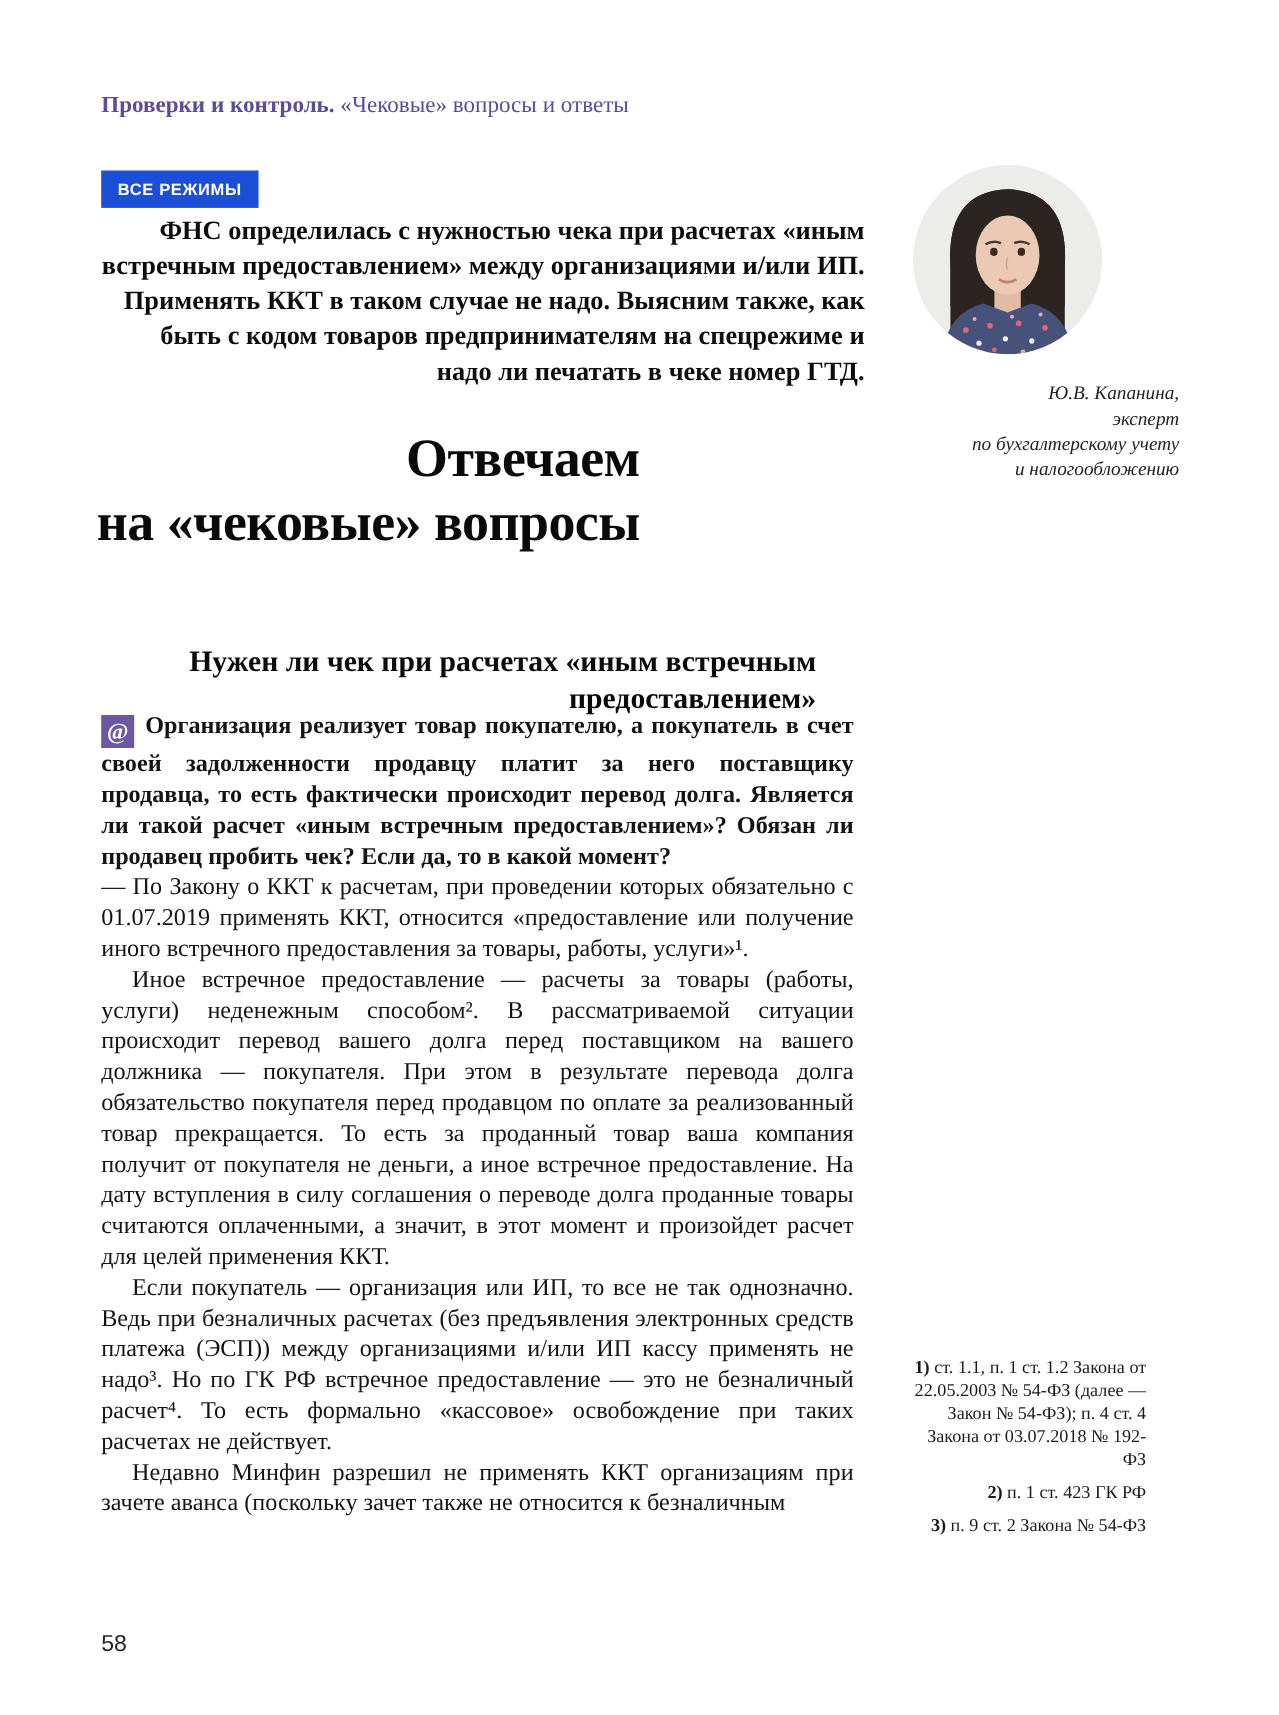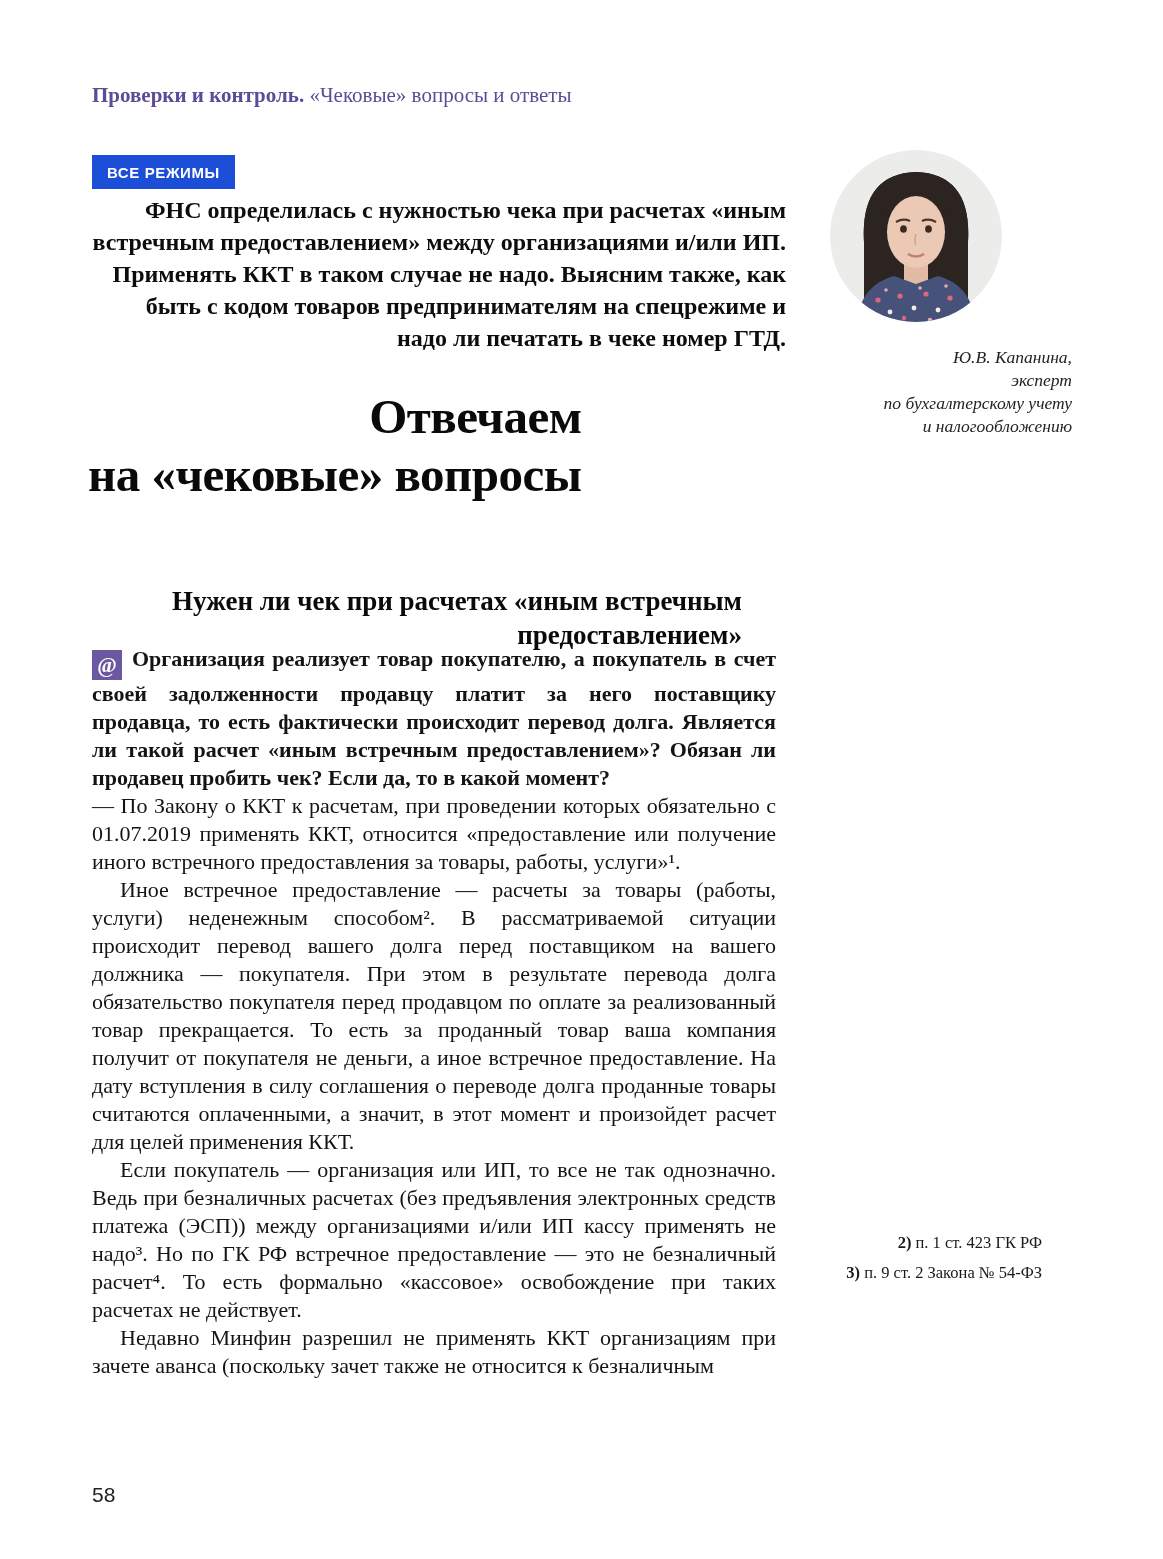--- a/index.html
+++ b/index.html
@@ -185,17 +185,18 @@
 
 <div class="abs article">
   <p class="question"><span class="at">@</span><span>Организация реализует товар покупателю, а покупатель в счет своей задолженности продавцу платит за него поставщику продавца, то есть фактически происходит перевод долга. Является ли такой расчет «иным встречным предоставлением»? Обязан ли продавец пробить чек? Если да, то в какой момент?</span></p>
   <p class="flush">— По Закону о ККТ к расчетам, при проведении которых обязательно с 01.07.2019 применять ККТ, относится «предоставление или получение иного встречного предоставления за товары, работы, услуги»¹.</p>
   <p>Иное встречное предоставление — расчеты за товары (работы, услуги) неденежным способом². В рассматриваемой ситуации происходит перевод вашего долга перед поставщиком на вашего должника — покупателя. При этом в результате перевода долга обязательство покупателя перед продавцом по оплате за реализованный товар прекращается. То есть за проданный товар ваша компания получит от покупателя не деньги, а иное встречное предоставление. На дату вступления в силу соглашения о переводе долга проданные товары считаются оплаченными, а значит, в этот момент и произойдет расчет для целей применения ККТ.</p>
   <p>Если покупатель — организация или ИП, то все не так однозначно. Ведь при безналичных расчетах (без предъявления электронных средств платежа (ЭСП)) между организациями и/или ИП кассу применять не надо³. Но по ГК РФ встречное предоставление — это не безналичный расчет⁴. То есть формально «кассовое» освобождение при таких расчетах не действует.</p>
   <p>Недавно Минфин разрешил не применять ККТ организациям при зачете аванса (поскольку зачет также не относится к безналичным</p>
 </div>
 
 <div class="abs footnotes">
+  <div class="footnote"><b>1)</b> <span>ст. 1.1, п. 1 ст. 1.2 Закона от 22.05.2003 № 54-ФЗ (далее — Закон № 54-ФЗ); п. 4 ст. 4 Закона от 03.07.2018 № 192-ФЗ</span></div>
   <div class="footnote"><b>2)</b> <span>п. 1 ст. 423 ГК РФ</span></div>
   <div class="footnote"><b>3)</b> <span>п. 9 ст. 2 Закона № 54-ФЗ</span></div>
 </div>
 
 <div class="abs page-number">58</div>
 
 </body></html>

